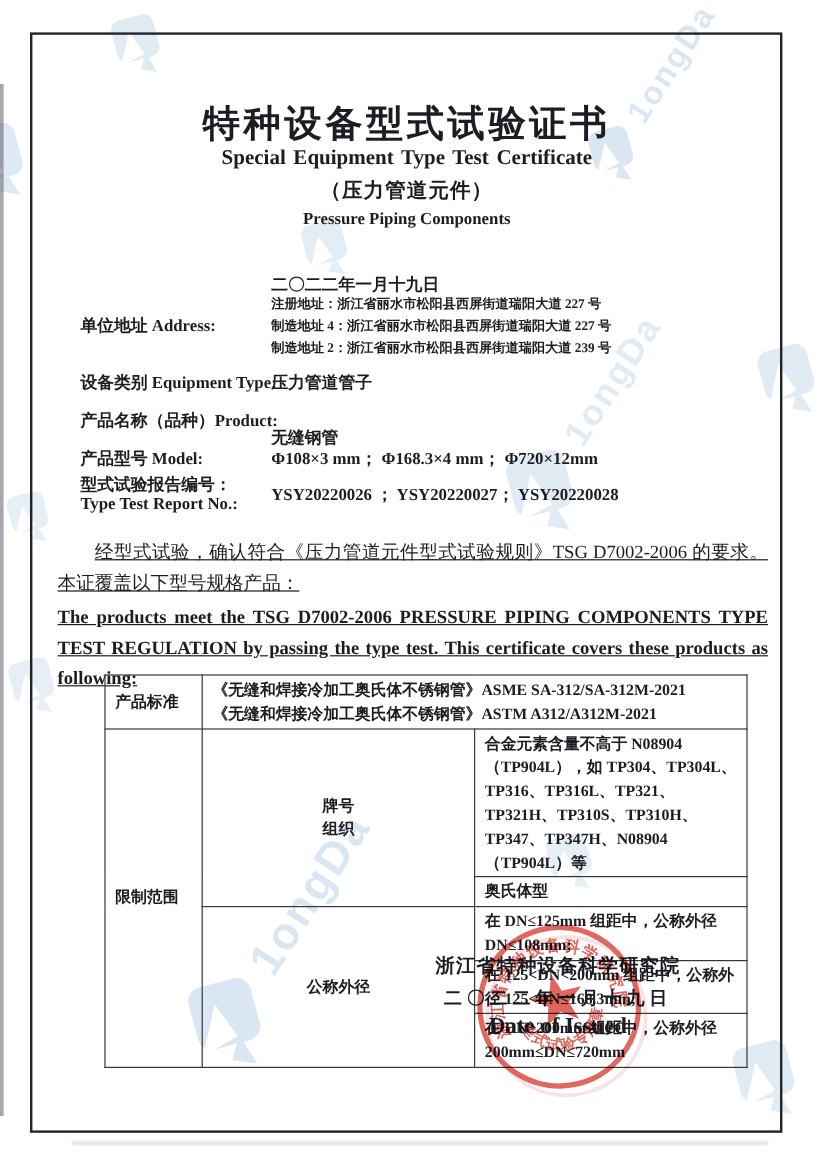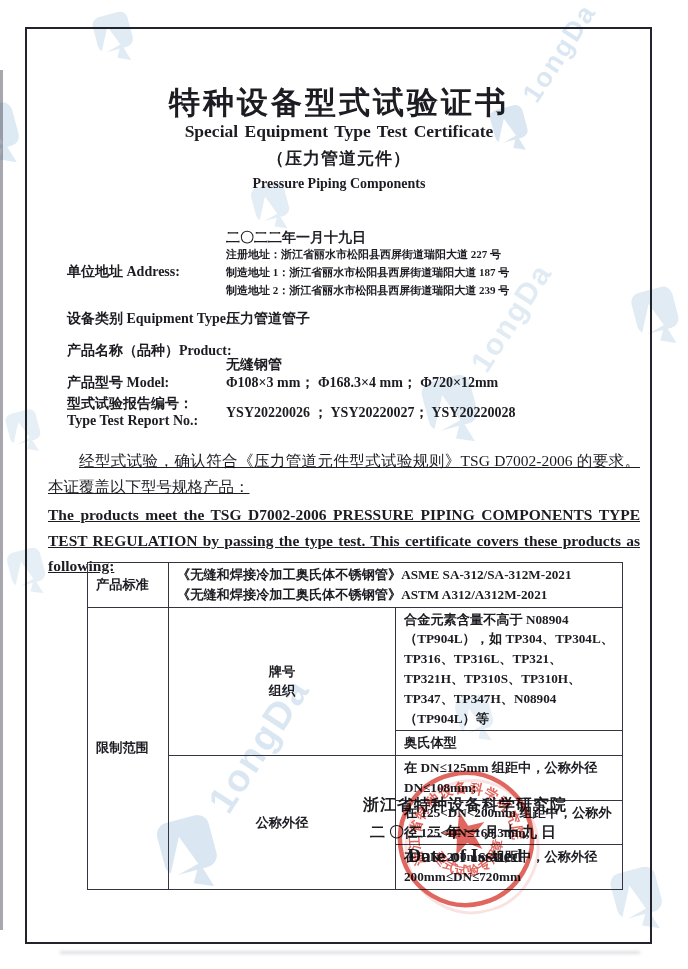--- a/index.html
+++ b/index.html
@@ -145,21 +145,21 @@
     <div class="abs ctr title-en">Special Equipment Type Test Certificate</div>
     <div class="abs ctr sub-zh">（压力管道元件）</div>
     <div class="abs ctr sub-en">Pressure Piping Components</div>
 
 
     <div class="abs fvalue" style="top:229px">二〇二二年一月十九日</div>
 
     <div class="abs flabel" style="top:263px">单位地址 Address:</div>
     <div class="abs addr-lines">
       <div>注册地址：浙江省丽水市松阳县西屏街道瑞阳大道 227 号</div>
-      <div>制造地址 1：浙江省丽水市松阳县西屏街道瑞阳大道 187 号</div>
+      <div>制造地址 4：浙江省丽水市松阳县西屏街道瑞阳大道 227 号</div>
       <div>制造地址 2：浙江省丽水市松阳县西屏街道瑞阳大道 239 号</div>
     </div>
 
     <div class="abs flabel" style="top:310px">设备类别 Equipment Type:</div>
     <div class="abs fvalue" style="top:310px">压力管道管子</div>
 
     <div class="abs flabel" style="top:342px">产品名称（品种）Product:</div>
     <div class="abs fvalue" style="top:356px">无缝钢管</div>
 
     <div class="abs flabel" style="top:374px">产品型号 Model:</div>

